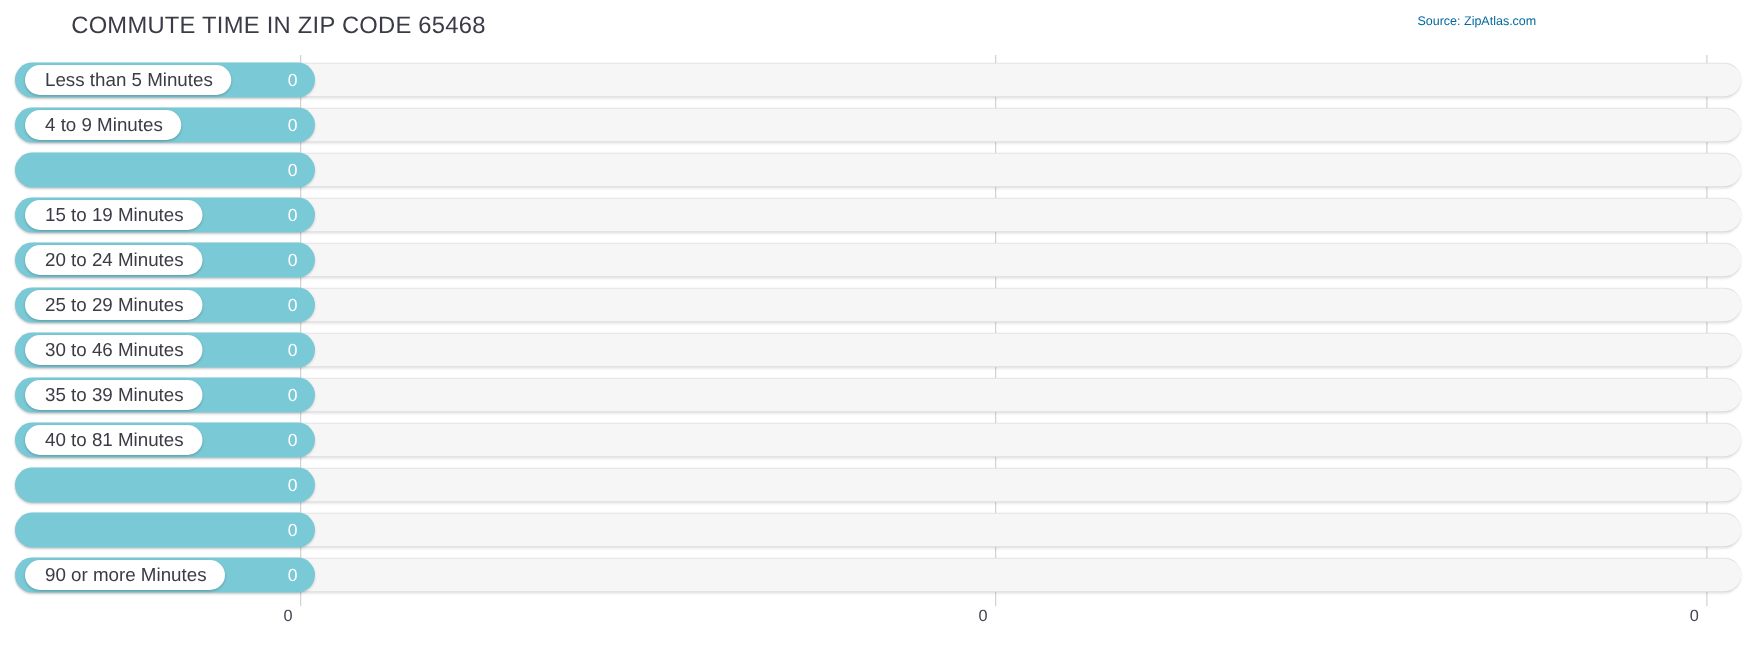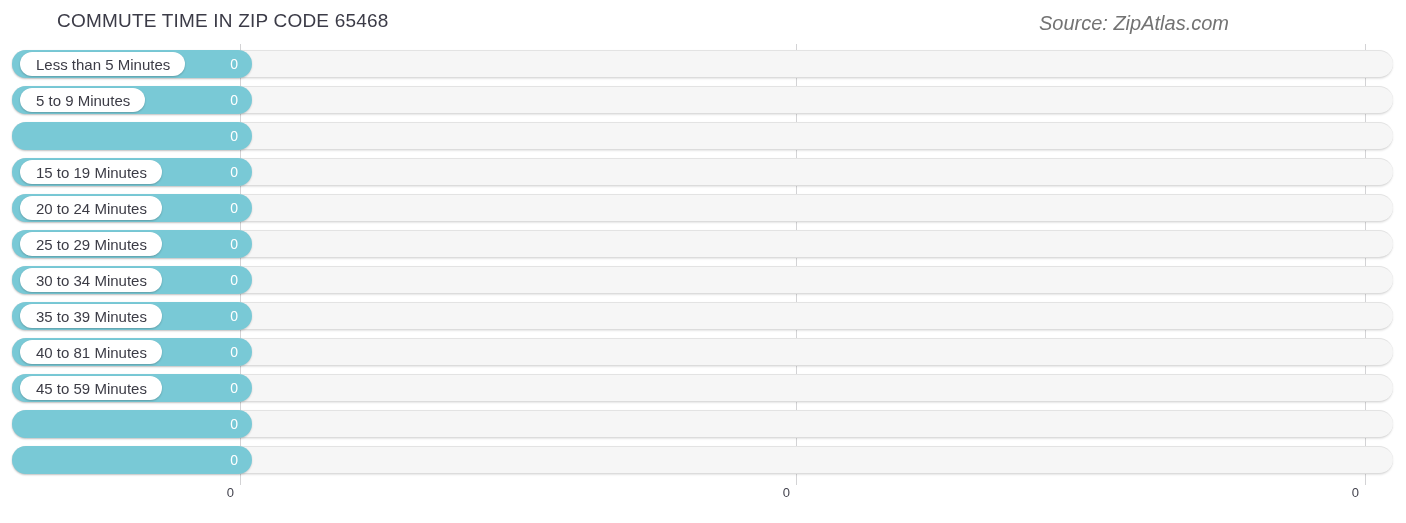--- a/index.html
+++ b/index.html
@@ -30,23 +30,22 @@
     font-size: 19px;
     font-weight: 400;
     letter-spacing: 0.2px;
     color: #3b3b47;
     white-space: nowrap;
   }
   .source-note {
     position: absolute;
     right: 13px;
     top: 12px;
-    font-size: 20px;
-    font-style: italic;
-    color: #737373;
+    font-size: 10px;
+    color: #0369a1;
     white-space: nowrap;
   }
 
   
   .plot {
     position: absolute;
     left: 0;
     top: 44px;
     width: 1194px;
     height: 441px;
@@ -179,21 +178,21 @@
         <div class="bar" style="width: 240px;"></div>
         <div class="label-pill">
           <span class="label-text">Less than 5 Minutes</span>
         </div>
         <div class="bar-value" style="left: 208px; width: 30px;">0</div>
       </div>
       <div class="row">
         <div class="track"></div>
         <div class="bar" style="width: 240px;"></div>
         <div class="label-pill">
-          <span class="label-text">5 to 9 Minutes</span>
+          <span class="label-text">4 to 9 Minutes</span>
         </div>
         <div class="bar-value" style="left: 208px; width: 30px;">0</div>
       </div>
       <div class="row">
         <div class="track"></div>
         <div class="bar" style="width: 240px;"></div>
         <div class="bar-value" style="left: 208px; width: 30px;">0</div>
       </div>
       <div class="row">
         <div class="track"></div>
@@ -216,21 +215,21 @@
         <div class="bar" style="width: 240px;"></div>
         <div class="label-pill">
           <span class="label-text">25 to 29 Minutes</span>
         </div>
         <div class="bar-value" style="left: 208px; width: 30px;">0</div>
       </div>
       <div class="row">
         <div class="track"></div>
         <div class="bar" style="width: 240px;"></div>
         <div class="label-pill">
-          <span class="label-text">30 to 34 Minutes</span>
+          <span class="label-text">30 to 46 Minutes</span>
         </div>
         <div class="bar-value" style="left: 208px; width: 30px;">0</div>
       </div>
       <div class="row">
         <div class="track"></div>
         <div class="bar" style="width: 240px;"></div>
         <div class="label-pill">
           <span class="label-text">35 to 39 Minutes</span>
         </div>
         <div class="bar-value" style="left: 208px; width: 30px;">0</div>
@@ -239,33 +238,33 @@
         <div class="track"></div>
         <div class="bar" style="width: 240px;"></div>
         <div class="label-pill">
           <span class="label-text">40 to 81 Minutes</span>
         </div>
         <div class="bar-value" style="left: 208px; width: 30px;">0</div>
       </div>
       <div class="row">
         <div class="track"></div>
         <div class="bar" style="width: 240px;"></div>
-        <div class="label-pill">
-          <span class="label-text">45 to 59 Minutes</span>
-        </div>
-        <div class="bar-value" style="left: 208px; width: 30px;">0</div>
-      </div>
-      <div class="row">
-        <div class="track"></div>
-        <div class="bar" style="width: 240px;"></div>
-        <div class="bar-value" style="left: 208px; width: 30px;">0</div>
-      </div>
-      <div class="row">
-        <div class="track"></div>
-        <div class="bar" style="width: 240px;"></div>
+        <div class="bar-value" style="left: 208px; width: 30px;">0</div>
+      </div>
+      <div class="row">
+        <div class="track"></div>
+        <div class="bar" style="width: 240px;"></div>
+        <div class="bar-value" style="left: 208px; width: 30px;">0</div>
+      </div>
+      <div class="row">
+        <div class="track"></div>
+        <div class="bar" style="width: 240px;"></div>
+        <div class="label-pill">
+          <span class="label-text">90 or more Minutes</span>
+        </div>
         <div class="bar-value" style="left: 208px; width: 30px;">0</div>
       </div>
     </div>
 </div>
 
 <div class="axis">
     <div class="tick-label" style="left: 241px;">0</div>
     <div class="tick-label" style="left: 797px;">0</div>
     <div class="tick-label" style="left: 1366px;">0</div>
   </div>

